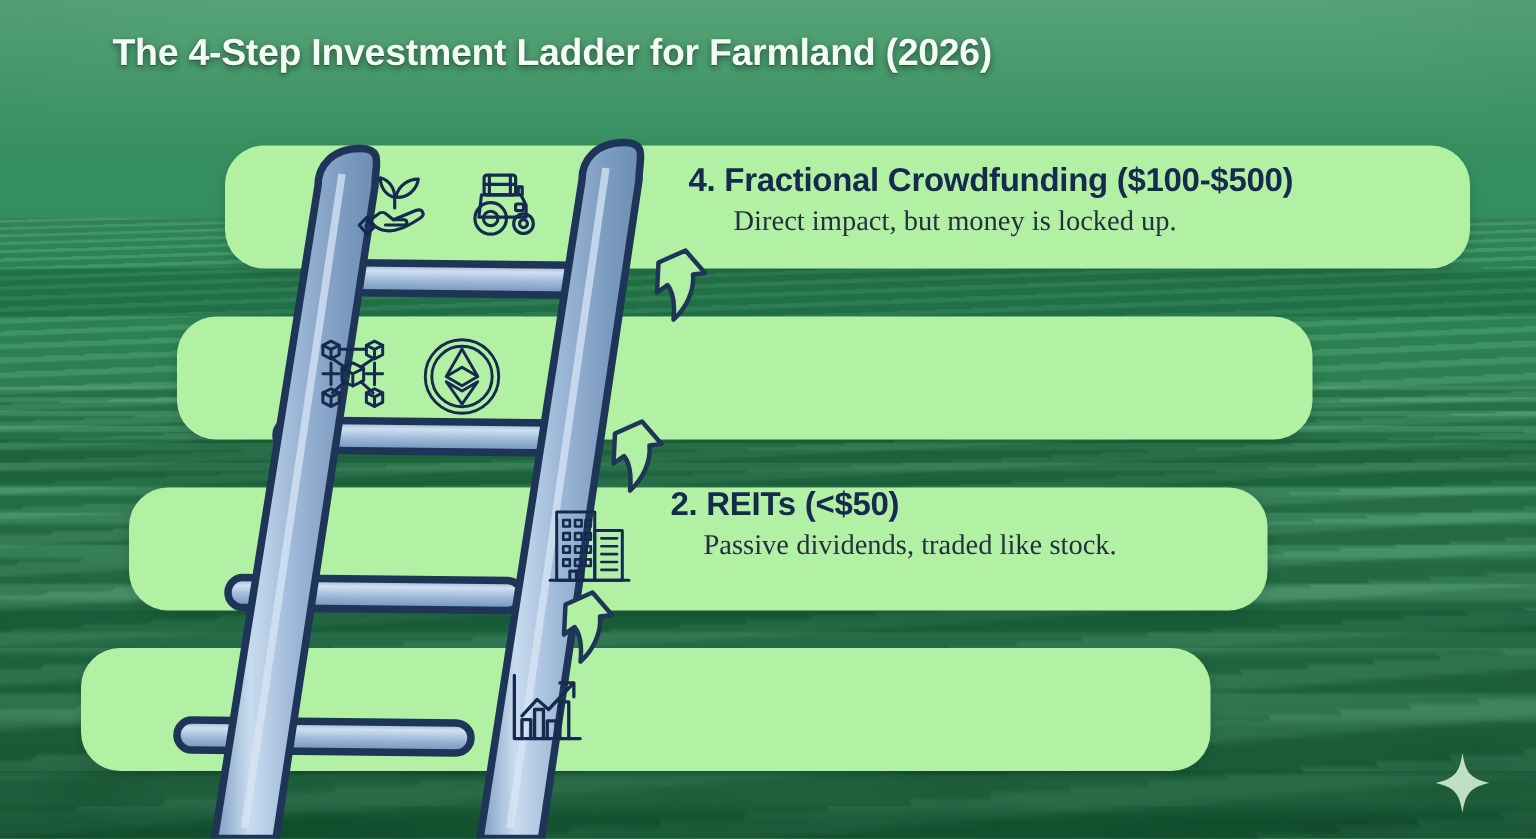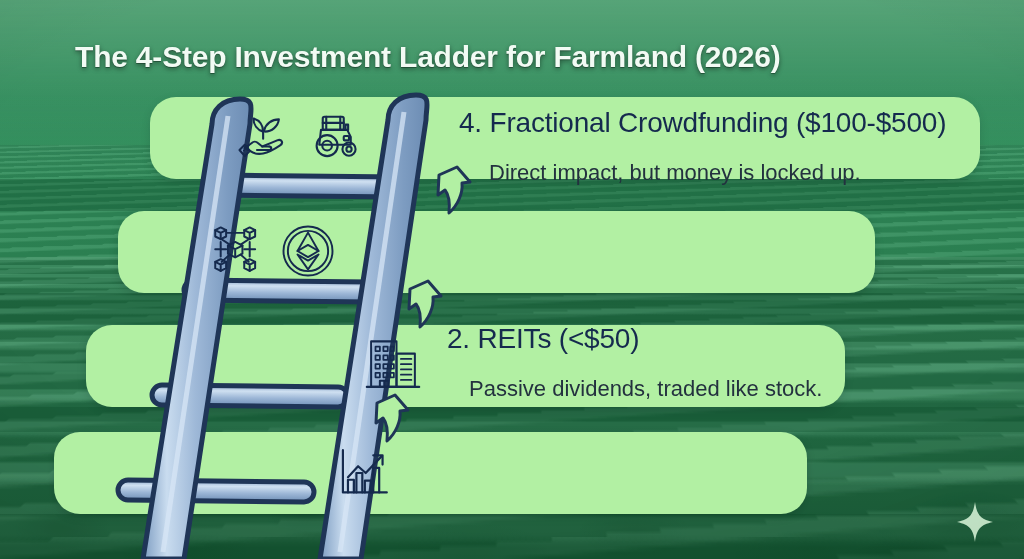--- a/index.html
+++ b/index.html
@@ -69,49 +69,49 @@
   }
   .bg-vignette {
     position:absolute; inset:0;
     background:radial-gradient(ellipse 120% 110% at 50% 40%, rgba(0,0,0,0) 45%, rgba(0,0,0,.18) 100%);
   }
   
   .gap-band { position:absolute; left:0; right:0; background:rgba(10,72,40,.30); }
 
   
   .title {
-    position:absolute; left:75px; top:40px;
-    font-size:30px; font-weight:bold; color:#f2fbf4;
+    position:absolute; left:75px; top:21px;
+    font-size:25px; font-weight:bold; color:#f2fbf4;
     letter-spacing:-0.2px;
     text-shadow:0 2px 5px rgba(0,0,0,.45), 0 1px 0 rgba(0,0,0,.3);
     white-space:nowrap;
   }
 
   
   .band {
     position:absolute;
     background:#b2f0a3;
     border-radius:26px;
     box-shadow:0 3px 10px rgba(0,0,0,.13);
   }
   .band.b4 { left:150px; top:97px;  width:830px; height:82px; }
   .band.b3 { left:118px; top:211px; width:757px; height:82px; }
   .band.b2 { left: 86px; top:325px; width:759px; height:82px; }
   .band.b1 { left: 54px; top:432px; width:753px; height:82px; }
 
   
   .band-text { position:absolute; }
   .band-title {
-    font-size:28px; font-weight:normal; color:#152a4e;
+    font-size:22px; font-weight:bold; color:#152a4e;
     line-height:1.05; white-space:nowrap;
     letter-spacing:-0.2px;
   }
   .band-sub {
-    font-size:22px; color:#23313f; line-height:1.1;
-    white-space:nowrap; margin-top:24px;
+    font-size:19px; color:#23313f; line-height:1.1;
+    white-space:nowrap; margin-top:7px;font-family:Liberation Serif, serif;
   }
   .t4 { left:459px; top:108px; }
   .t4 .band-sub { margin-left:30px; }
   .t3 { left:440px; top:222px; }
   .t3 .band-sub { margin-left:30px; }
   .t2 { left:447px; top:324px; }
   .t2 .band-sub { margin-left:22px; }
   .t1 { left:425px; top:443px; }
   .t1 .band-sub { margin-left:8px; }
 

